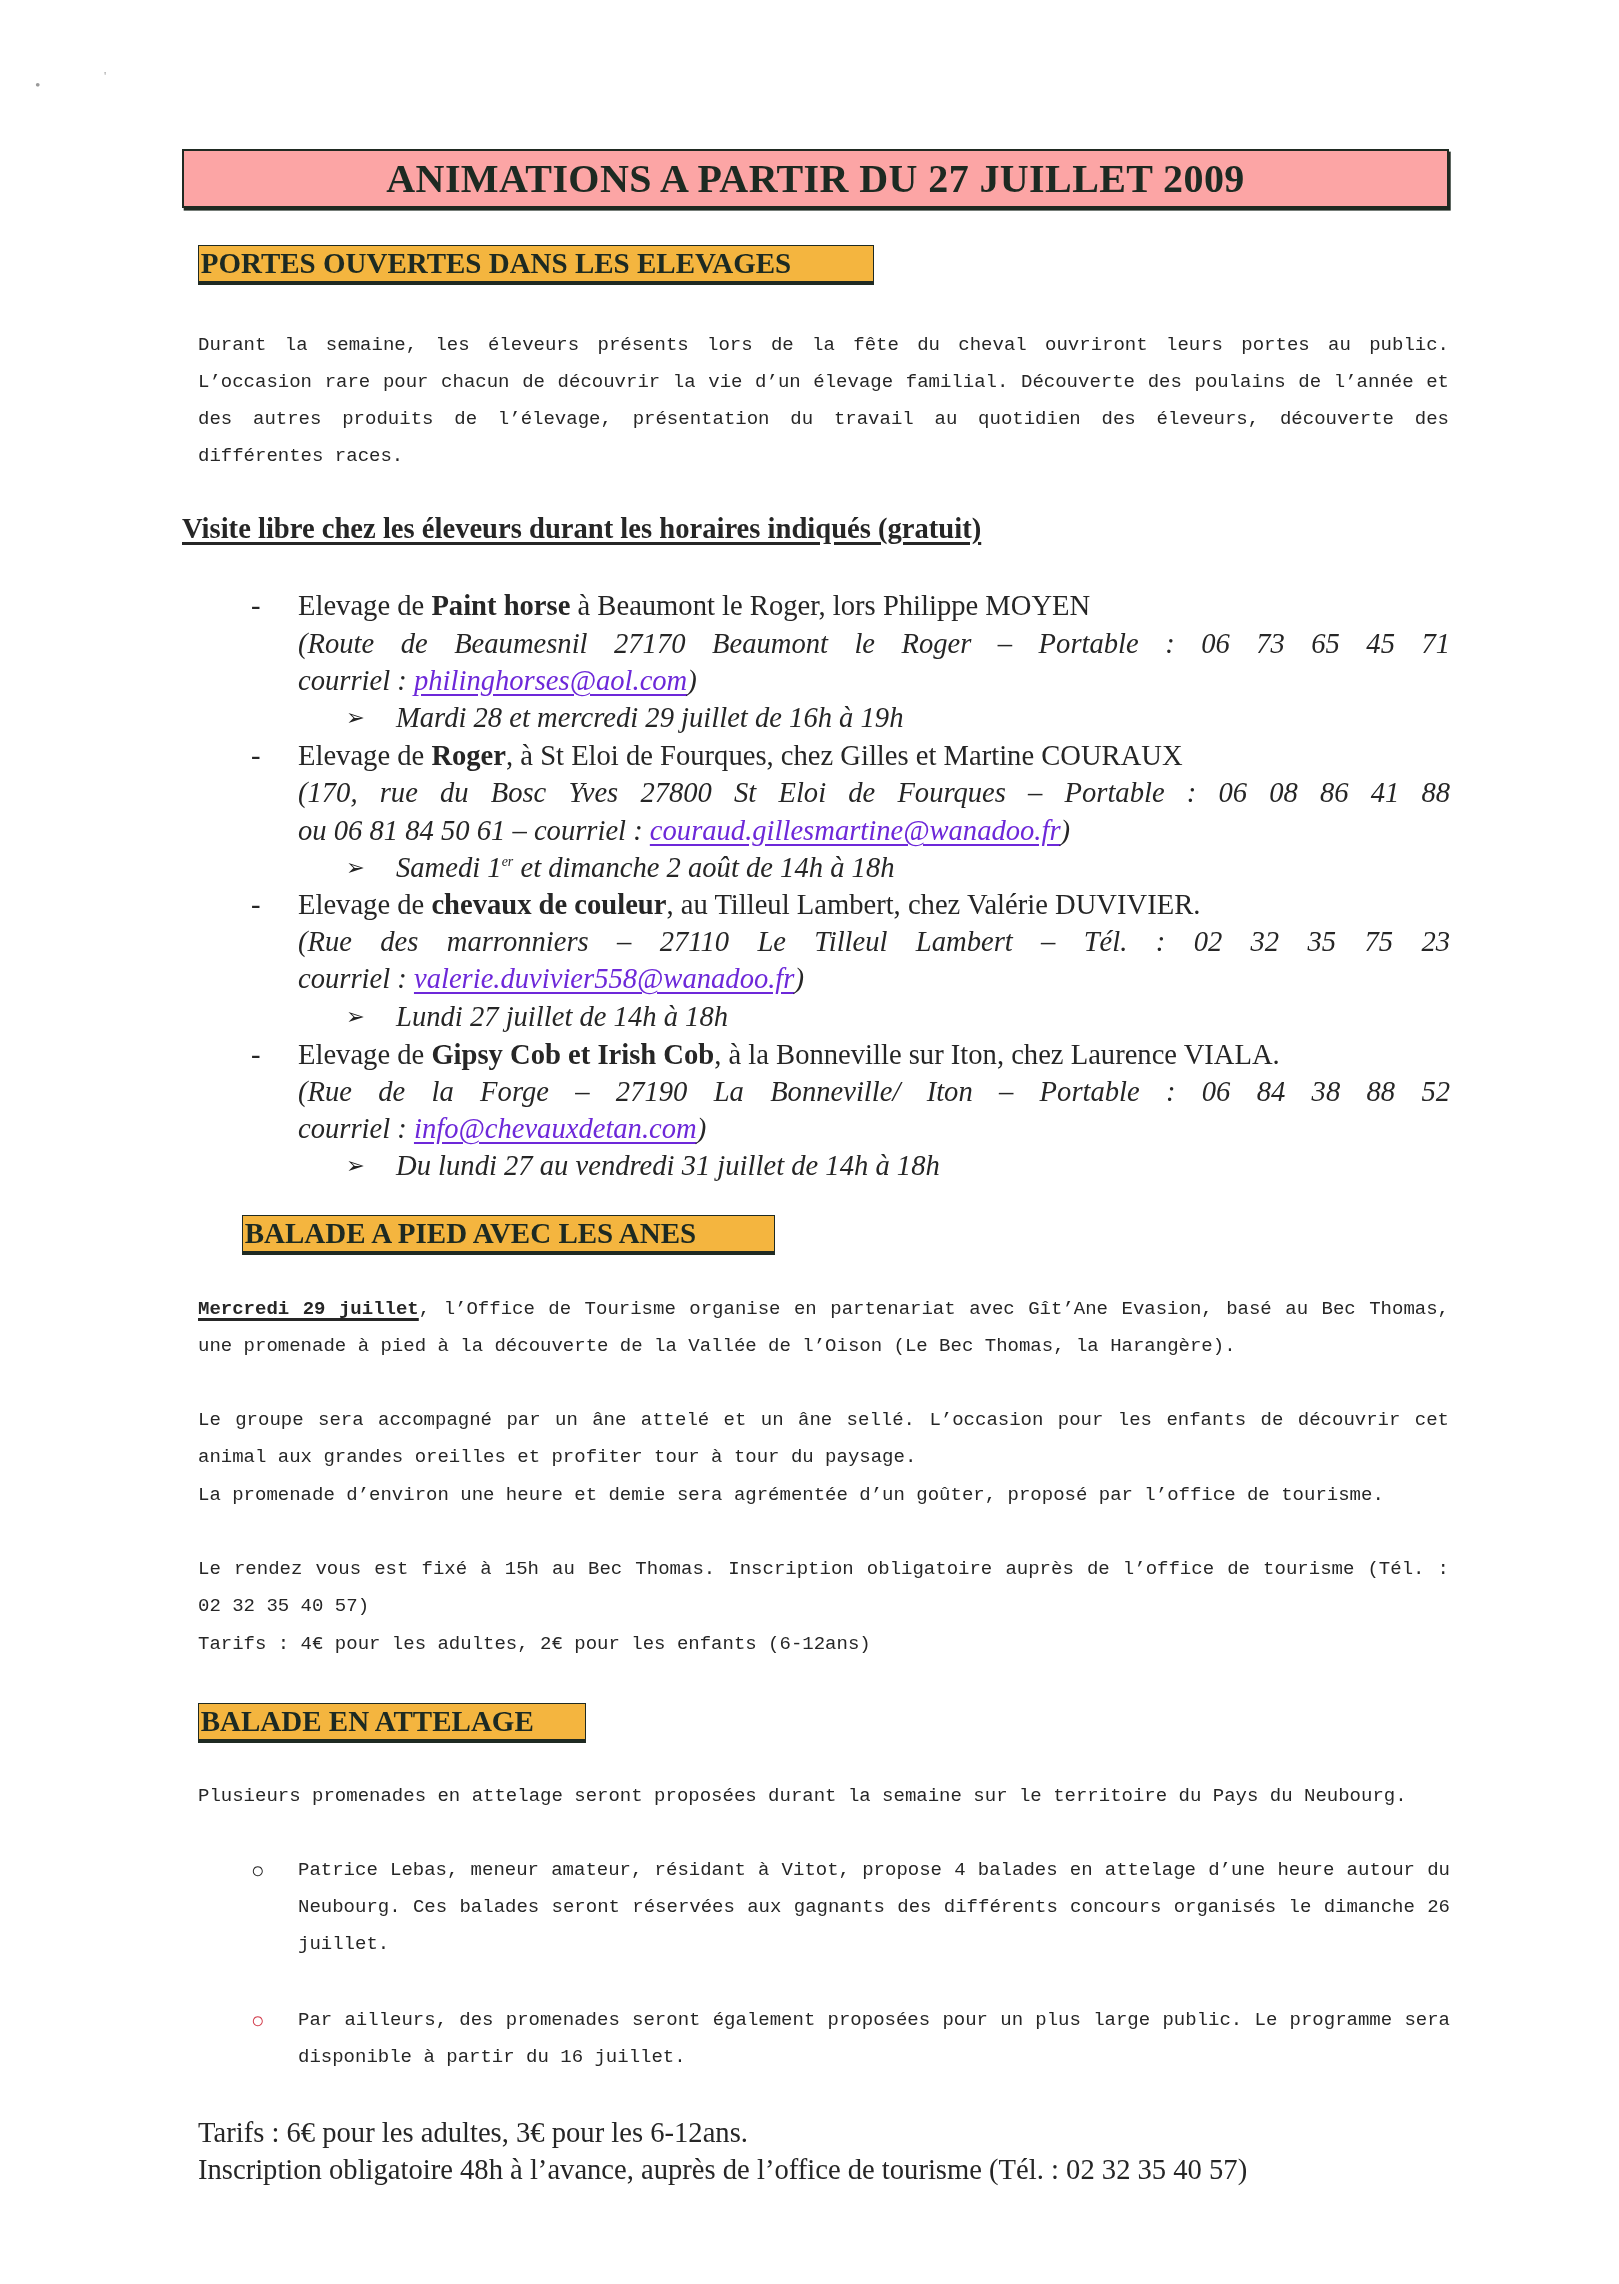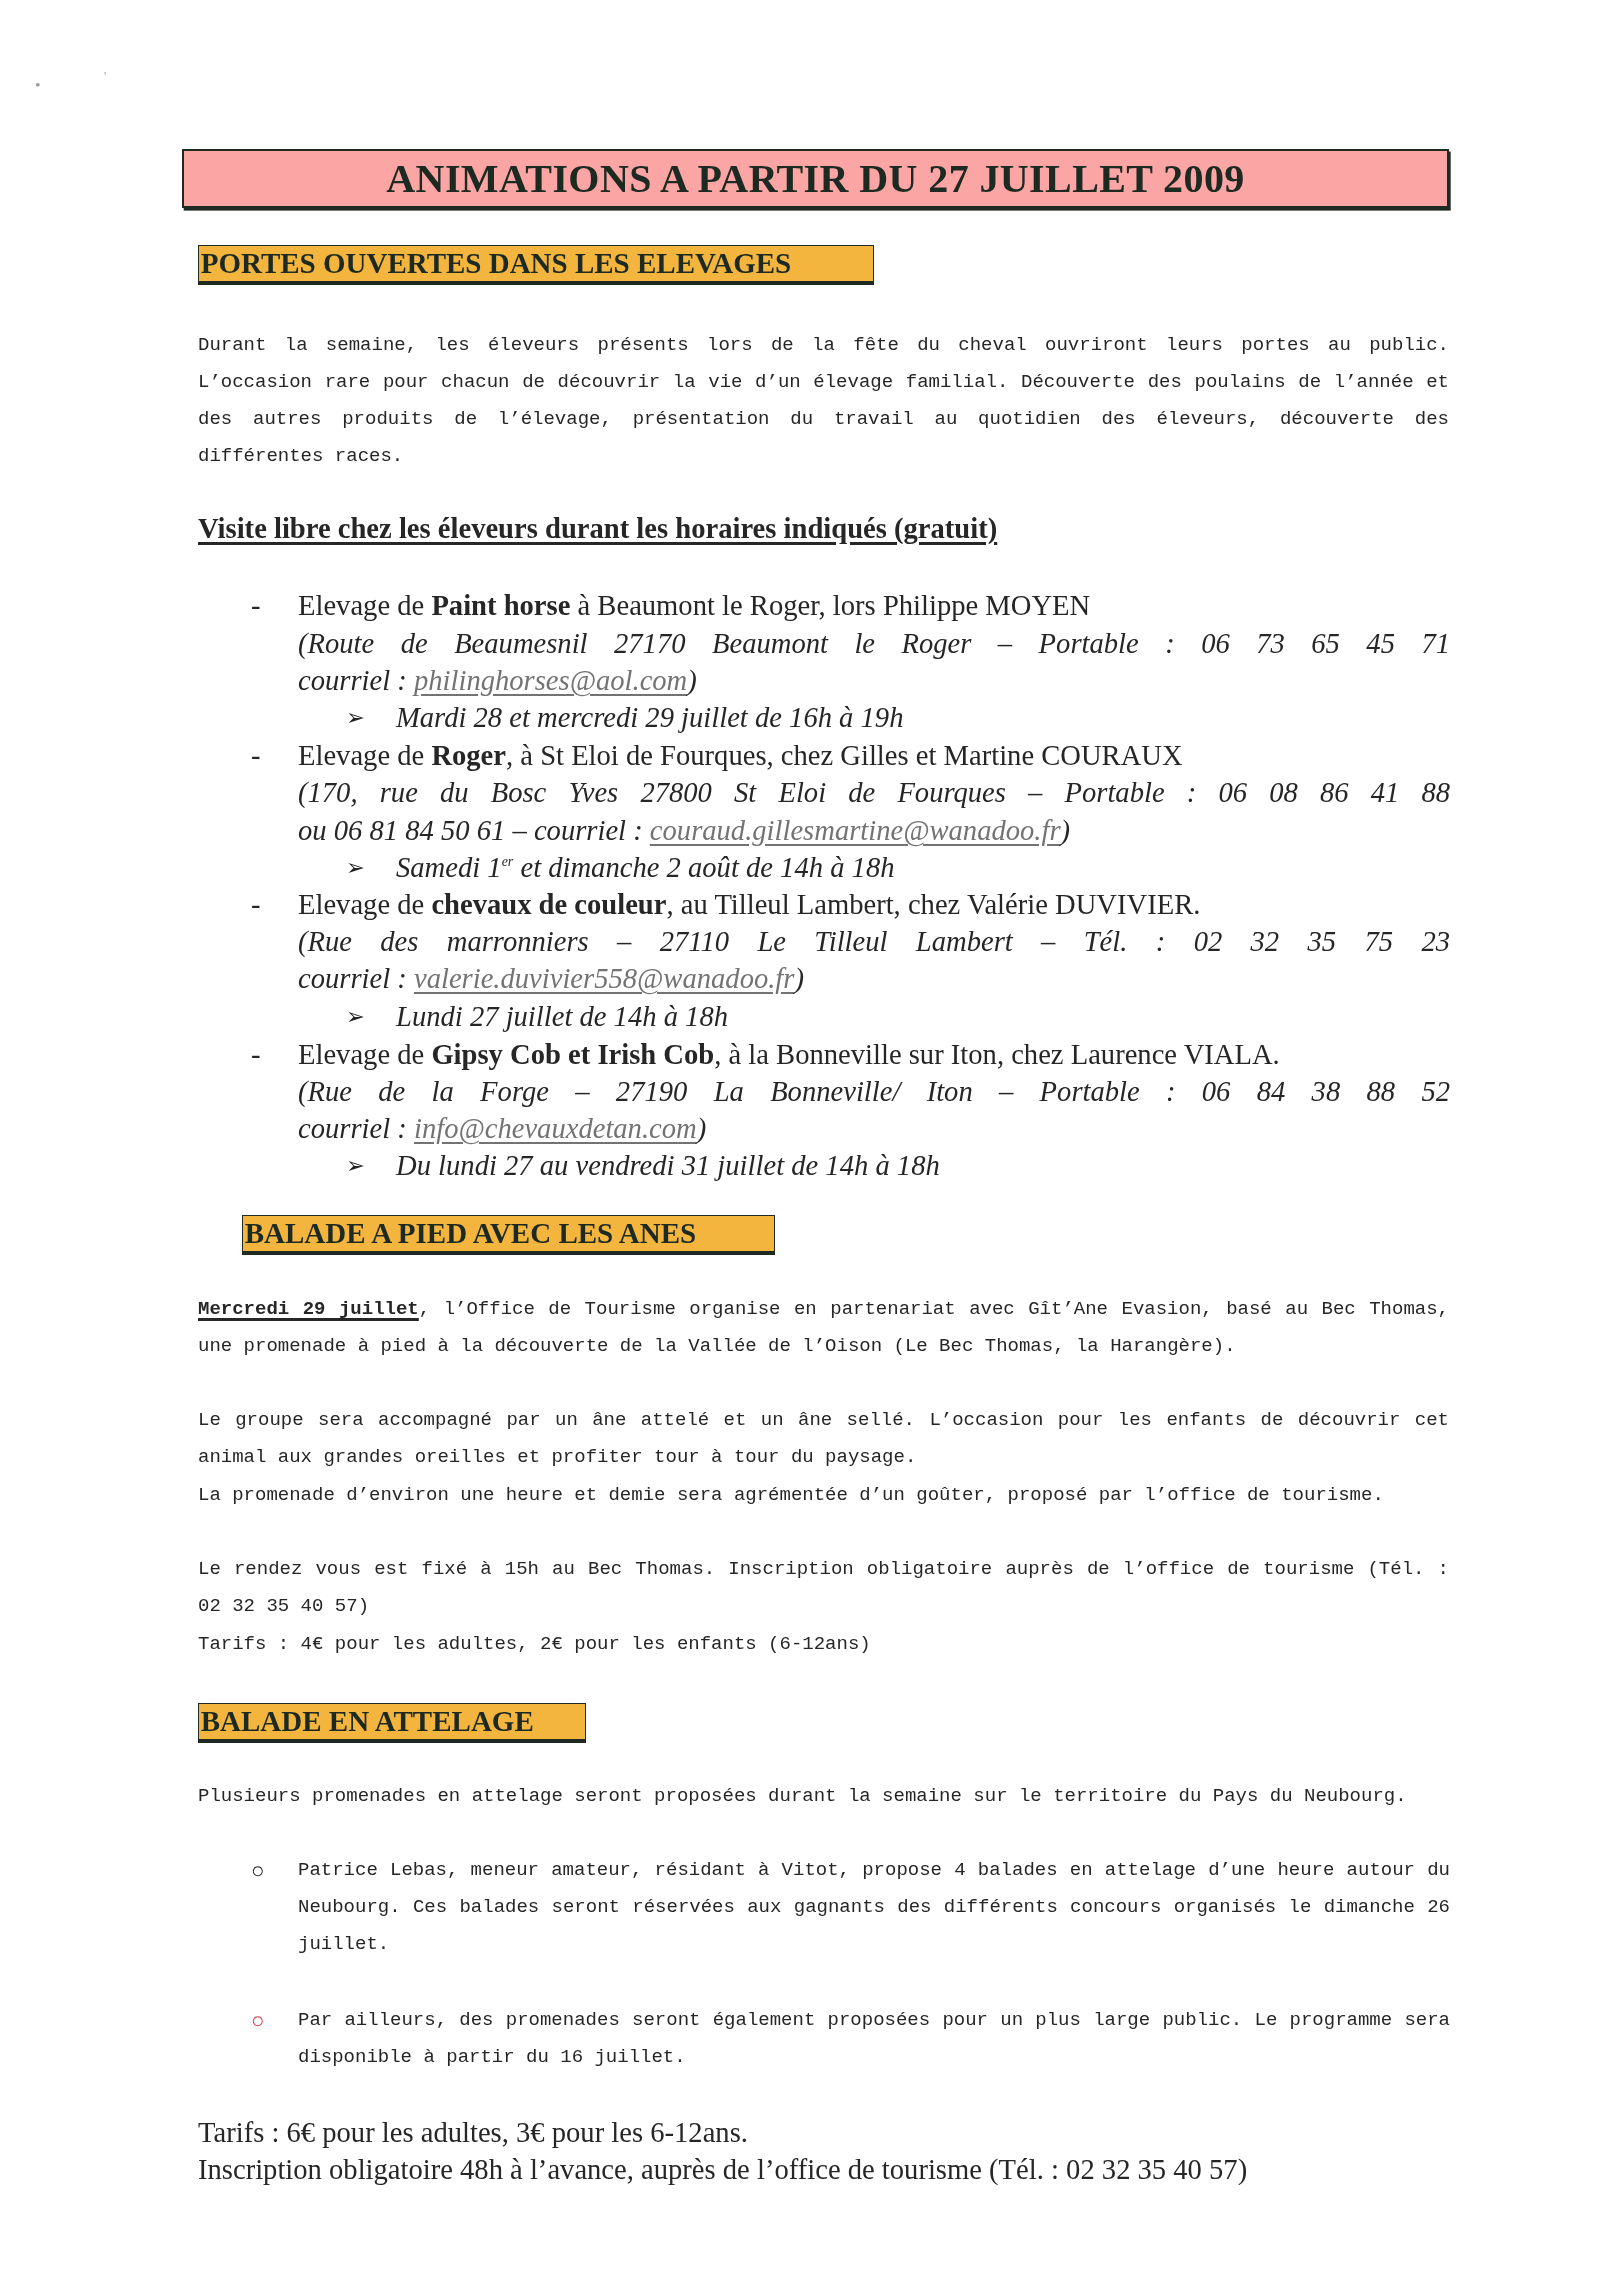--- a/index.html
+++ b/index.html
@@ -19,39 +19,39 @@
     border: 1.7px solid #1f2a22; border-bottom: 4.3px solid #1f2a22;
     display: flex; align-items: center; padding: 0 1.7px;
     font-weight: bold; font-size: 29px; color: #1d2a22; white-space: nowrap;
   }
   .para { position: absolute; left: 198px; width: 1251px; font-size: 19px; line-height: 37px; text-align: justify; font-family: Liberation Mono, monospace; }
   .line { position: absolute; font-size: 28.6px; line-height: 37px; white-space: nowrap; }
   .just { text-align: justify; text-align-last: justify; white-space: normal; }
   .ital { font-style: italic; }
   .bold { font-weight: bold; }
   .uline { text-decoration: underline; text-decoration-thickness: 2.6px; text-underline-offset: 4.3px; }
-  a.mail { color: #737373; text-decoration: underline; text-underline-offset: 3.5px; }
+  a.mail { color: #6d28d9; text-decoration: underline; text-underline-offset: 3.5px; }
   .dash { position: absolute; left: 251px; font-size: 28.6px; line-height: 37px; }
   .arrow { position: absolute; left: 346px; font-size: 22.5px; line-height: 37px; color: #222; }
   .circ { position: absolute; left: 251px; font-size: 22.5px; line-height: 37px; }
   sup { font-size: 14px; line-height: 0; }
 </style>
 </head>
 <body>
 
 <span class="speck" style="left:35px;top:76px;">•</span>
 <span class="speck" style="left:104px;top:69px;font-size:12px;">'</span>
 
 <div class="title-box">ANIMATIONS A PARTIR DU 27 JUILLET 2009</div>
 
 <div class="sec-box" style="top:245px;width:671px;">PORTES OUVERTES DANS LES ELEVAGES</div>
 
 <div class="para" style="top:327px;">Durant la semaine, les éleveurs présents lors de la fête du cheval ouvriront leurs portes au public. L’occasion rare pour chacun de découvrir la vie d’un élevage familial. Découverte des poulains de l’année et des autres produits de l’élevage, présentation du travail au quotidien des éleveurs, découverte des différentes races.</div>
 
-<div class="line bold uline" style="left:198px;top:510px;">Visite libre chez les éleveurs durant les horaires indiqués (gratuit)</div>
+<div class="line bold uline" style="left:182px;top:510px;">Visite libre chez les éleveurs durant les horaires indiqués (gratuit)</div>
 
 <span class="dash" style="top:587px;">-</span>
 <div class="line" style="left:298px;top:587px;"><span>Elevage de </span><span class="bold">Paint horse</span><span> à Beaumont le Roger, lors Philippe MOYEN</span></div>
 <div class="line ital just" style="left:298px;top:625px;width:1152px;">(Route de Beaumesnil 27170 Beaumont le Roger – Portable : 06 73 65 45 71</div>
 <div class="line ital" style="left:298px;top:662px;"><span>courriel : </span><a class="mail">philinghorses@aol.com</a><span>)</span></div>
 <span class="arrow" style="top:699px;">➢</span>
 <div class="line ital" style="left:396px;top:699px;">Mardi 28 et mercredi 29 juillet de 16h à 19h</div>
 
 <span class="dash" style="top:737px;">-</span>
 <div class="line" style="left:298px;top:737px;"><span>Elevage de </span><span class="bold">Roger</span><span>, à St Eloi de Fourques, chez Gilles et Martine COURAUX</span></div>

